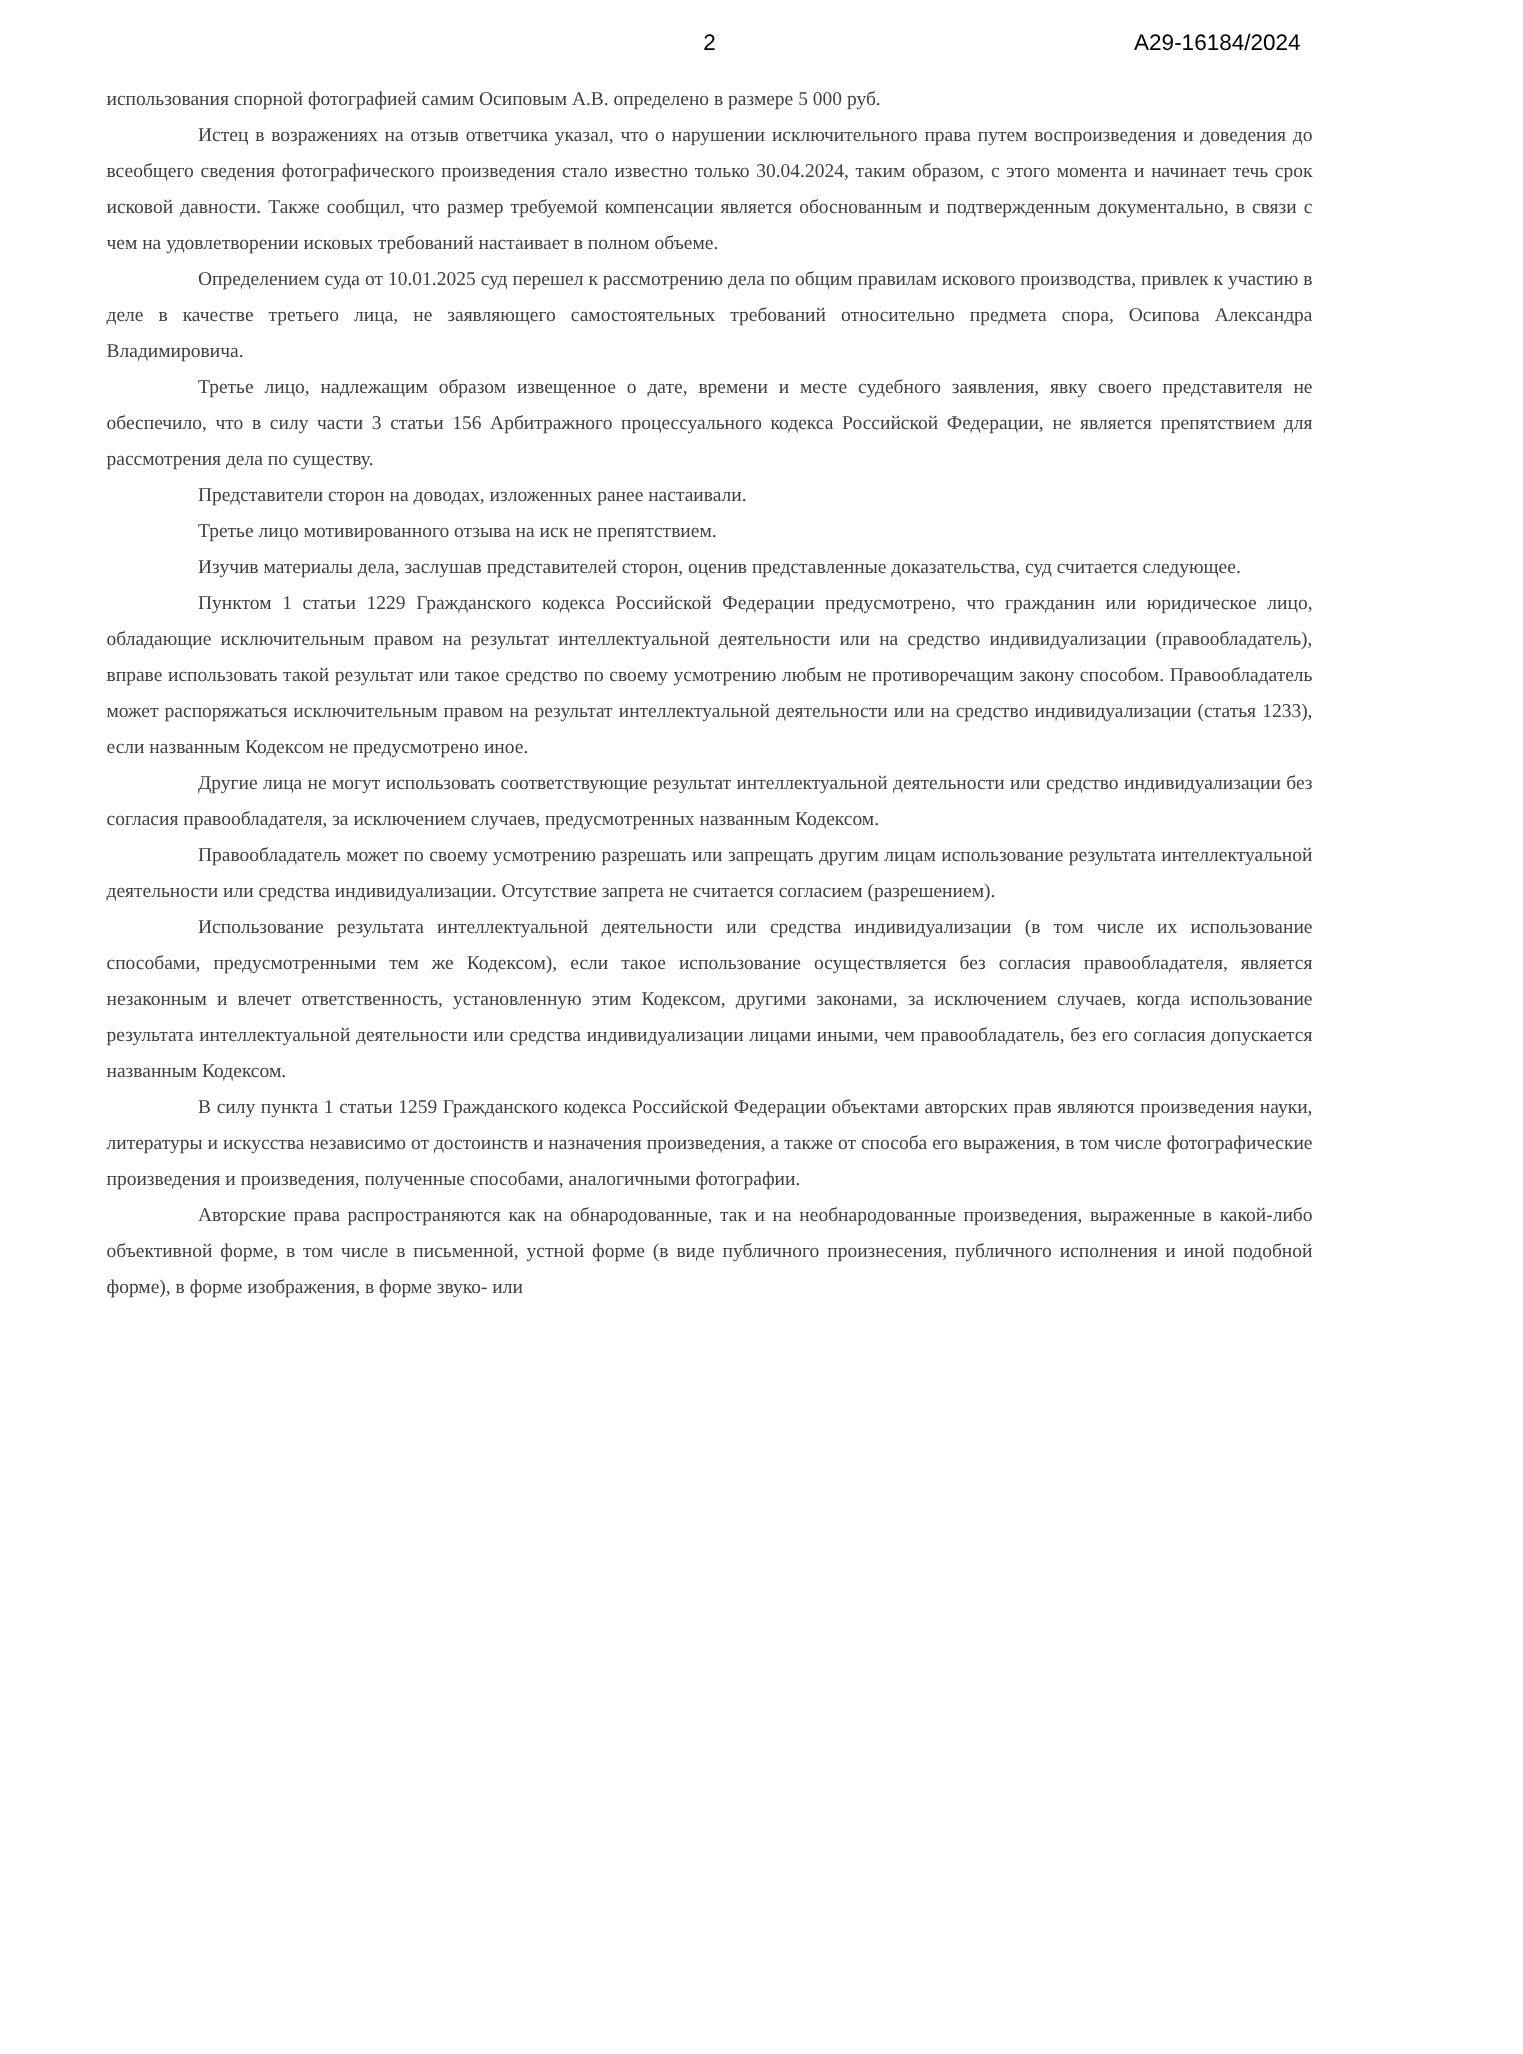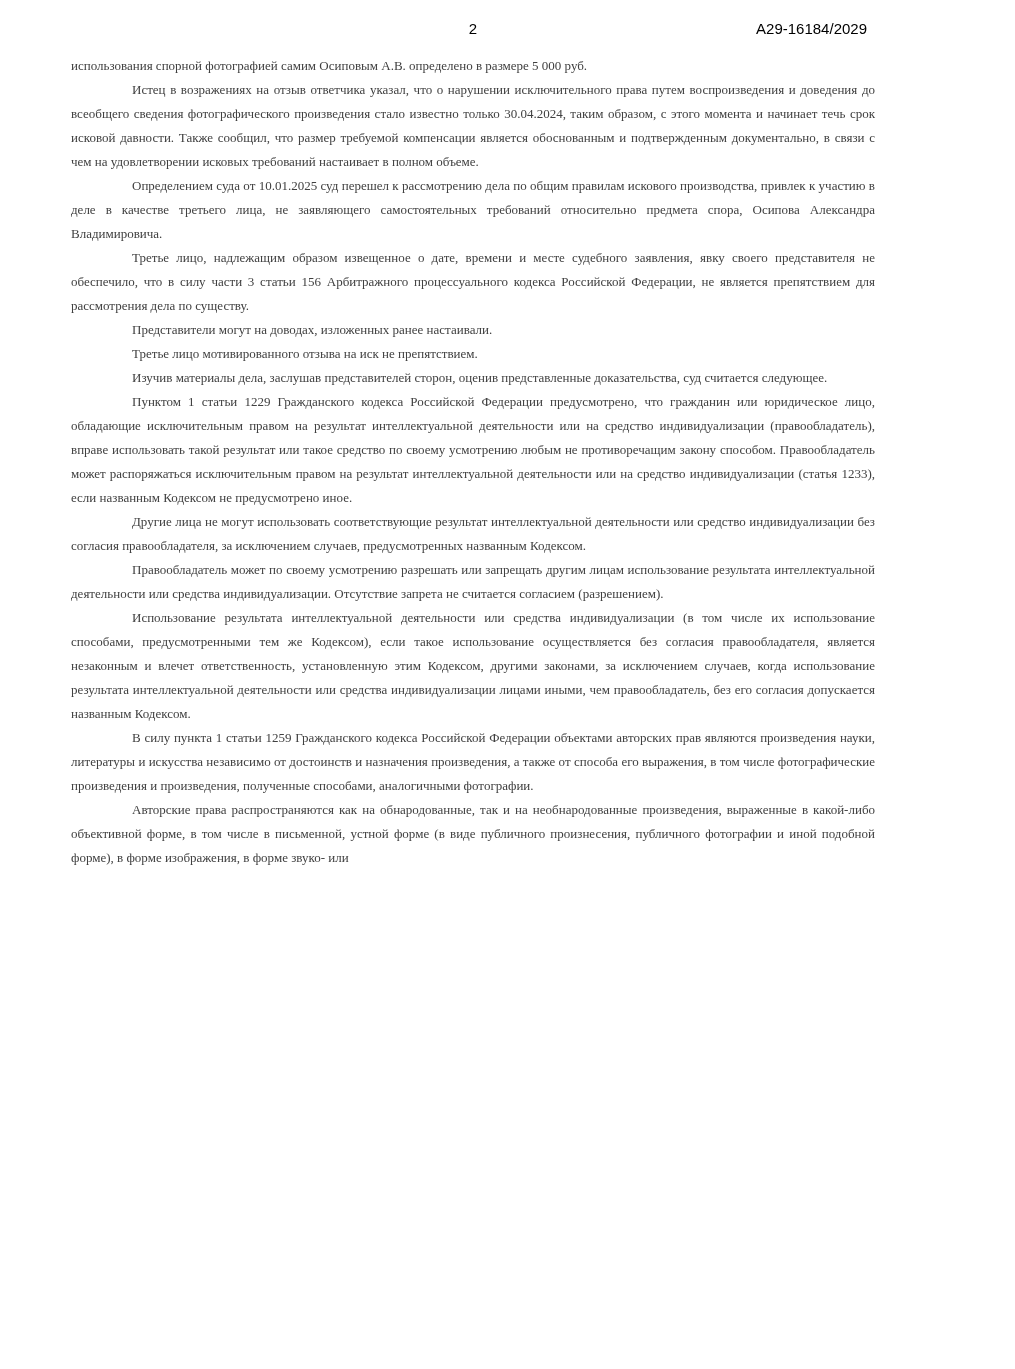--- a/index.html
+++ b/index.html
@@ -56,32 +56,32 @@
     text-indent: 0;
   }
 </style>
 </head>
 <body>
 
 <div class="page">
 
   <div class="page-header">
     <span class="page-number">2</span>
-    <span class="case-number">А29-16184/2029</span>
+    <span class="case-number">А29-16184/2024</span>
   </div>
 
   <div class="body-text">
     <p class="no-indent">использования спорной фотографией самим Осиповым А.В. определено в размере 5 000 руб.</p>
     <p>Истец в возражениях на отзыв ответчика указал, что о нарушении исключительного права путем воспроизведения и доведения до всеобщего сведения фотографического произведения стало известно только 30.04.2024, таким образом, с этого момента и начинает течь срок исковой давности. Также сообщил, что размер требуемой компенсации является обоснованным и подтвержденным документально, в связи с чем на удовлетворении исковых требований настаивает в полном объеме.</p>
     <p>Определением суда от 10.01.2025 суд перешел к рассмотрению дела по общим правилам искового производства, привлек к участию в деле в качестве третьего лица, не заявляющего самостоятельных требований относительно предмета спора, Осипова Александра Владимировича.</p>
     <p>Третье лицо, надлежащим образом извещенное о дате, времени и месте судебного заявления, явку своего представителя не обеспечило, что в силу части 3 статьи 156 Арбитражного процессуального кодекса Российской Федерации, не является препятствием для рассмотрения дела по существу.</p>
-    <p>Представители могут на доводах, изложенных ранее настаивали.</p>
+    <p>Представители сторон на доводах, изложенных ранее настаивали.</p>
     <p>Третье лицо мотивированного отзыва на иск не препятствием.</p>
     <p>Изучив материалы дела, заслушав представителей сторон, оценив представленные доказательства, суд считается следующее.</p>
     <p>Пунктом 1 статьи 1229 Гражданского кодекса Российской Федерации предусмотрено, что гражданин или юридическое лицо, обладающие исключительным правом на результат интеллектуальной деятельности или на средство индивидуализации (правообладатель), вправе использовать такой результат или такое средство по своему усмотрению любым не противоречащим закону способом. Правообладатель может распоряжаться исключительным правом на результат интеллектуальной деятельности или на средство индивидуализации (статья 1233), если названным Кодексом не предусмотрено иное.</p>
     <p>Другие лица не могут использовать соответствующие результат интеллектуальной деятельности или средство индивидуализации без согласия правообладателя, за исключением случаев, предусмотренных названным Кодексом.</p>
     <p>Правообладатель может по своему усмотрению разрешать или запрещать другим лицам использование результата интеллектуальной деятельности или средства индивидуализации. Отсутствие запрета не считается согласием (разрешением).</p>
     <p>Использование результата интеллектуальной деятельности или средства индивидуализации (в том числе их использование способами, предусмотренными тем же Кодексом), если такое использование осуществляется без согласия правообладателя, является незаконным и влечет ответственность, установленную этим Кодексом, другими законами, за исключением случаев, когда использование результата интеллектуальной деятельности или средства индивидуализации лицами иными, чем правообладатель, без его согласия допускается названным Кодексом.</p>
     <p>В силу пункта 1 статьи 1259 Гражданского кодекса Российской Федерации объектами авторских прав являются произведения науки, литературы и искусства независимо от достоинств и назначения произведения, а также от способа его выражения, в том числе фотографические произведения и произведения, полученные способами, аналогичными фотографии.</p>
-    <p>Авторские права распространяются как на обнародованные, так и на необнародованные произведения, выраженные в какой-либо объективной форме, в том числе в письменной, устной форме (в виде публичного произнесения, публичного фотографии и иной подобной форме), в форме изображения, в форме звуко- или</p>
+    <p>Авторские права распространяются как на обнародованные, так и на необнародованные произведения, выраженные в какой-либо объективной форме, в том числе в письменной, устной форме (в виде публичного произнесения, публичного исполнения и иной подобной форме), в форме изображения, в форме звуко- или</p>
   </div>
 
 </div>
 
 </body></html>

